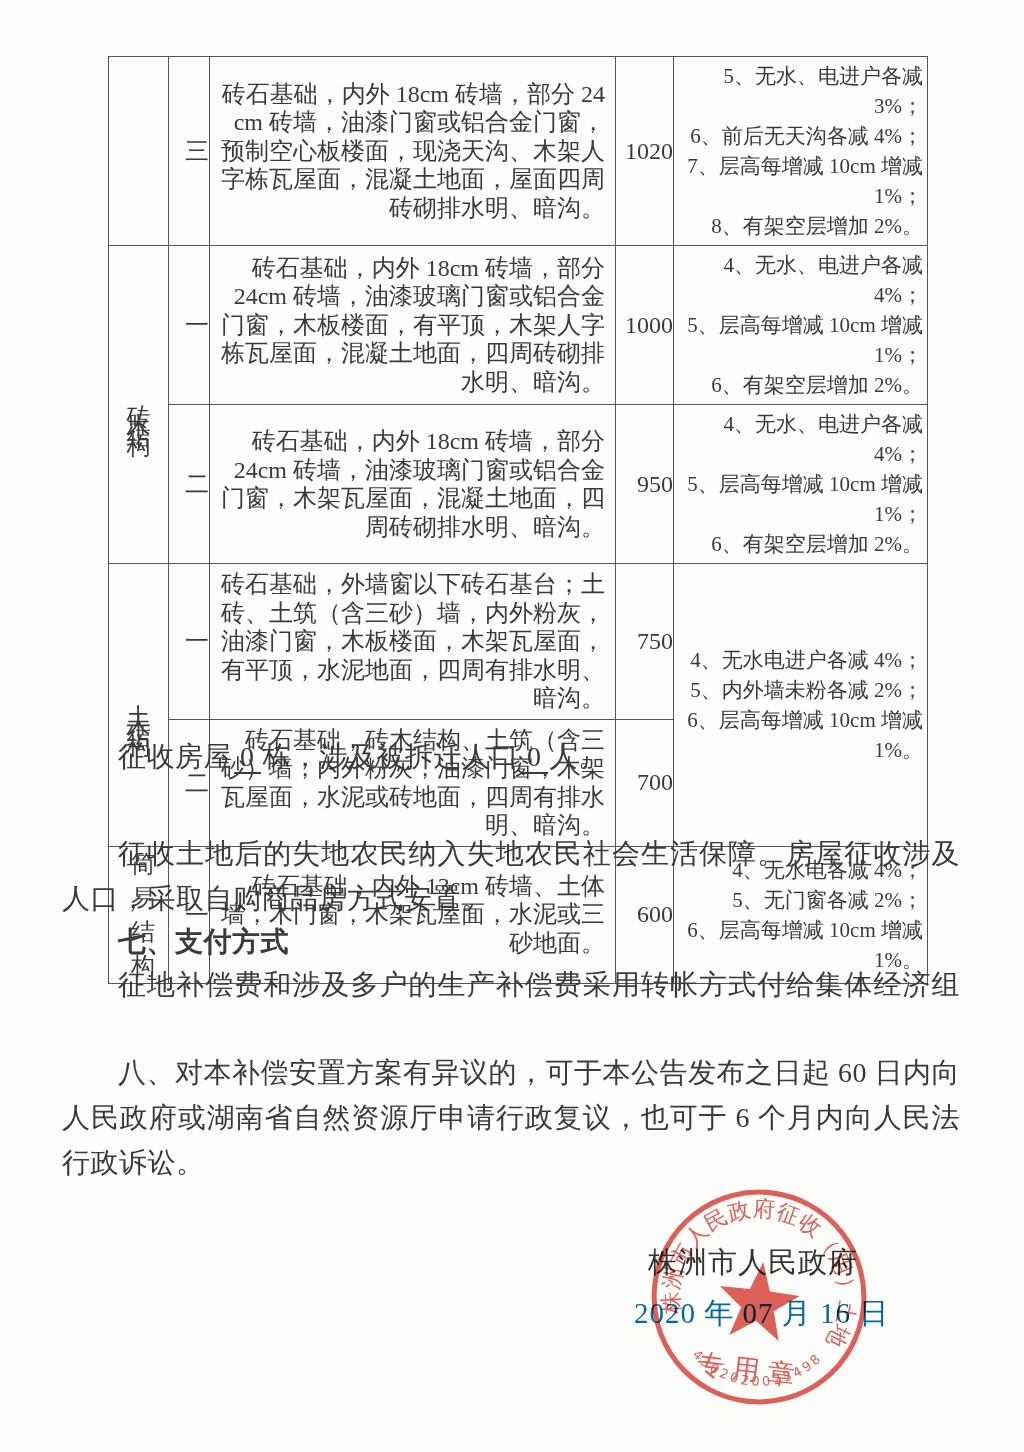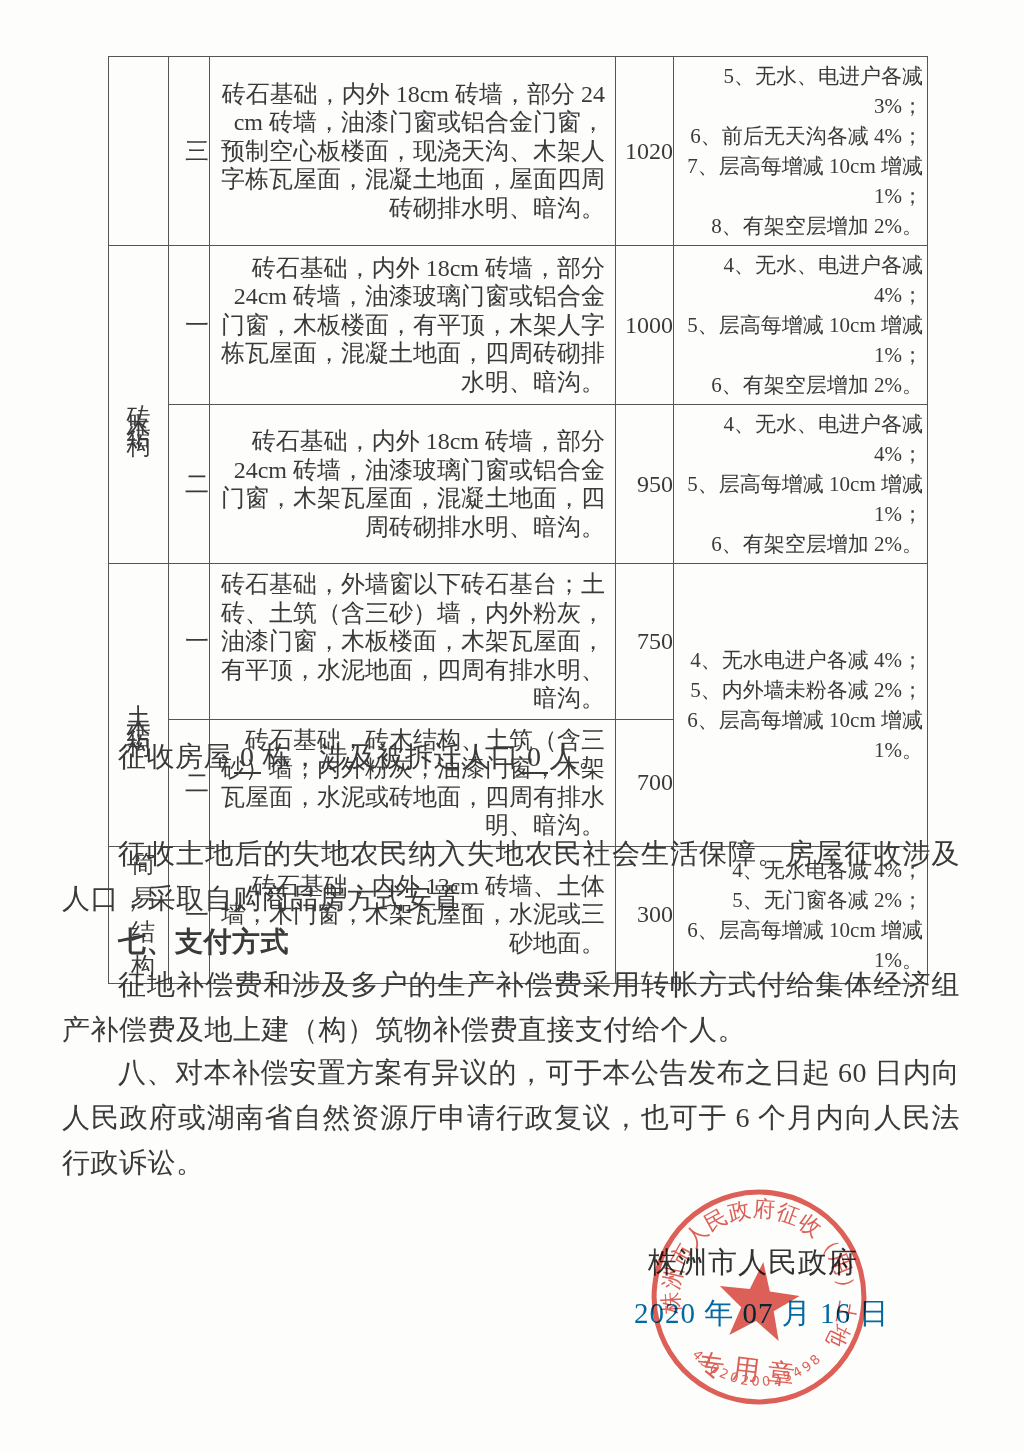--- a/index.html
+++ b/index.html
@@ -124,38 +124,37 @@
     </tr>
     <tr style="height:88px">
       <td class="grade">二</td>
       <td class="desc">砖石基础，砖木结构、土筑（含三砂）墙，内外粉灰，油漆门窗，木架瓦屋面，水泥或砖地面，四周有排水明、暗沟。</td>
       <td class="price">700</td>
     </tr>
     <tr style="height:107px">
       <td class="struct2">简易结构</td>
       <td class="grade">一</td>
       <td class="desc">砖石基础，内外 13cm 砖墙、土体墙，木门窗，木架瓦屋面，水泥或三砂地面。</td>
-      <td class="price">300</td>
+      <td class="price">600</td>
       <td class="notes">
         <div class="note">4、无水电各减 4%；</div>
         <div class="note">5、无门窗各减 2%；</div>
         <div class="note">6、层高每增减 10cm 增减 1%。</div>
       </td>
     </tr>
   </tbody>
     </table>
 
   <div class="bline indent" style="top:740px"><span>征收房屋</span><span class="uline">0</span><span>栋，涉及被拆迁人口</span><span class="uline">0</span><span>人。</span></div>
 
   <div class="bline fill indent" style="top:837px">征收土地后的失地农民纳入失地农民社会生活保障。房屋征收涉及的安置</div>
   <div class="bline indent bold" style="top:925px">七、支付方式</div>
 
   <div class="bline" style="top:882px">人口，采取自购商品房方式安置。</div>
   <div class="bline fill indent" style="top:968px">征地补偿费和涉及多户的生产补偿费采用转帐方式付给集体经济组织。生</div>
-  <div class="bline" style="top:1013px">产补偿费及地上建（构）筑物补偿费直接支付给个人。</div>
 
   <div class="bline fill indent" style="top:1056px">八、对本补偿安置方案有异议的，可于本公告发布之日起 60 日内向株洲市</div>
   <div class="bline fill" style="top:1101px">人民政府或湖南省自然资源厅申请行政复议，也可于 6 个月内向人民法院提起</div>
   <div class="bline" style="top:1146px">行政诉讼。</div>
 
   <div class="sig-name">株洲市人民政府</div>
   <div class="sig-date">2020 年 07 月 16 日</div>
 
   <svg class="seal" viewBox="0 0 230 230">
     <circle cx="115" cy="115" r="104" fill="none" stroke="#d9453a" stroke-width="5"></circle>

